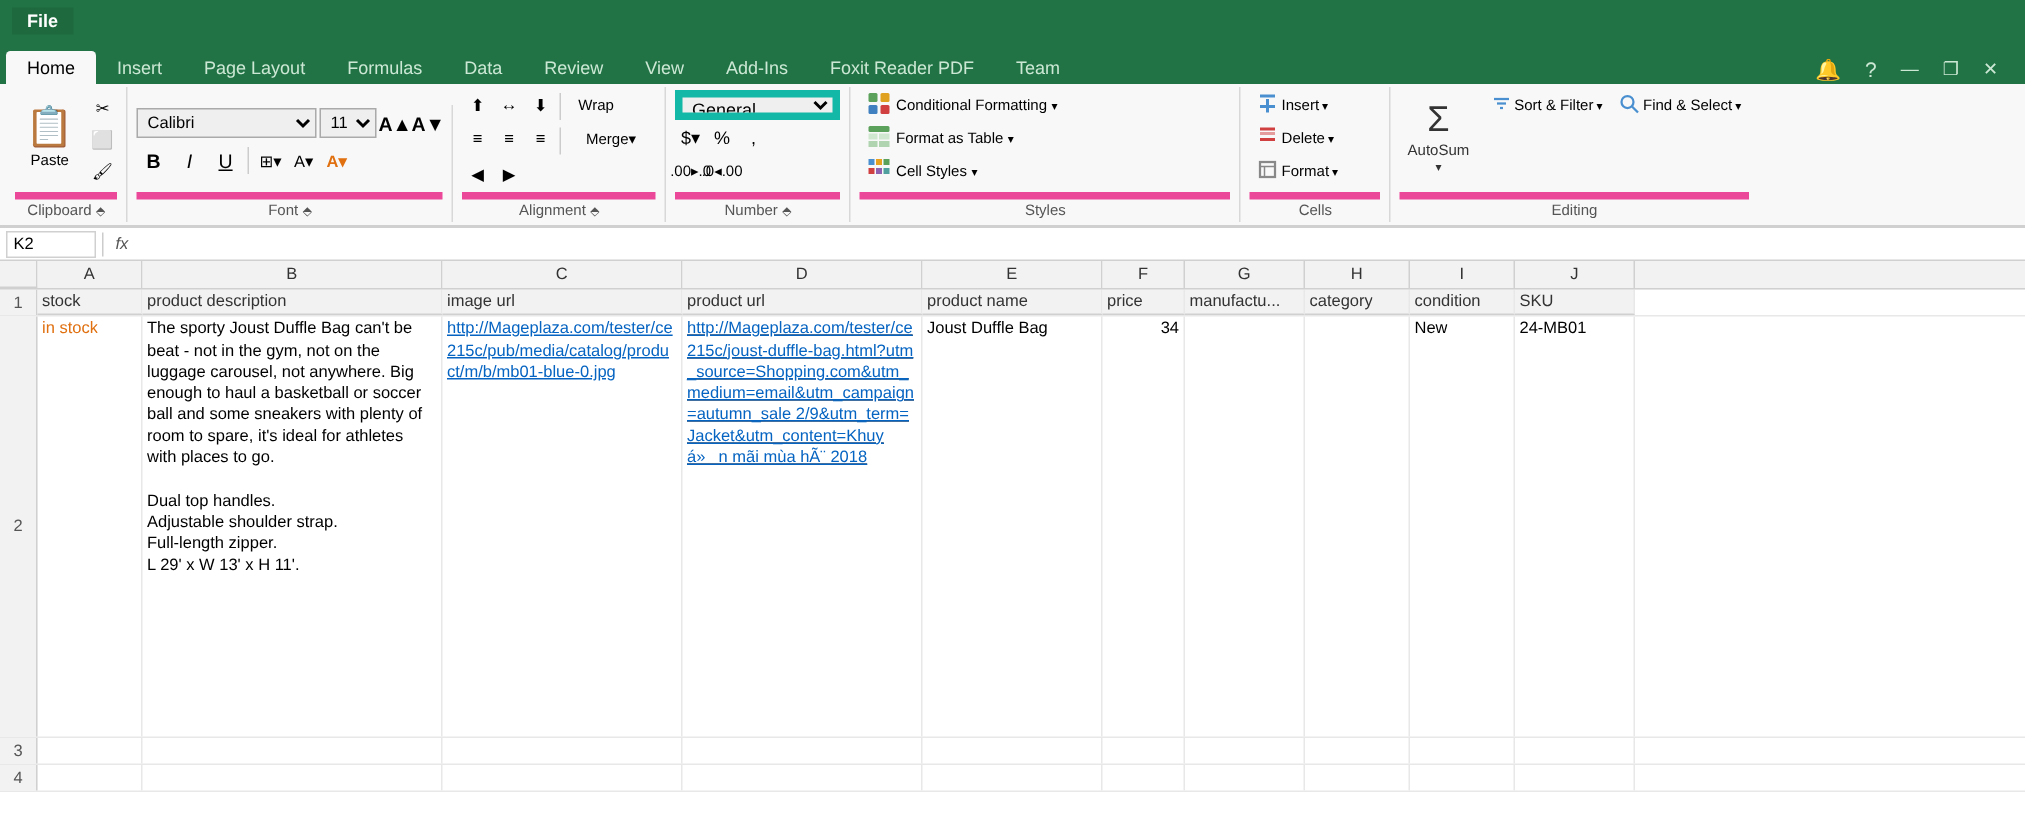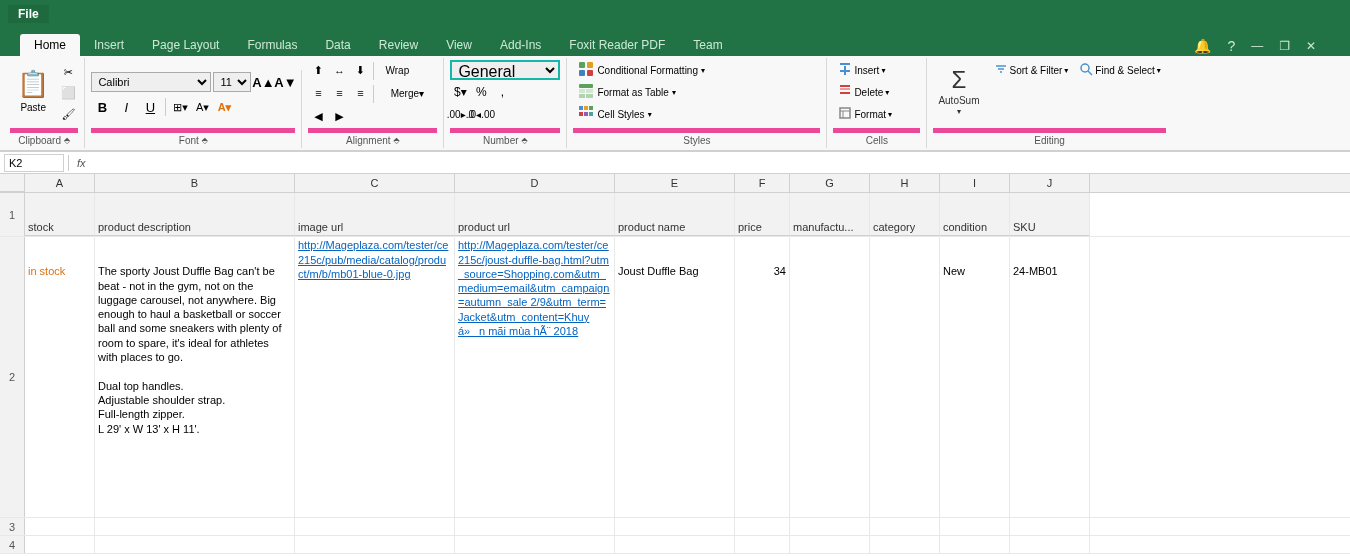--- a/index.html
+++ b/index.html
@@ -25,21 +25,21 @@
       cursor: pointer;
       background: #1e6a3e;
     }
 
     
     .ribbon-tabs {
       display: flex;
       background: #217346;
       height: 28px;
       align-items: flex-end;
-      padding: 0 20px;
+      padding: 0 4px;
     }
     .ribbon-tab {
       padding: 4px 14px;
       font-size: 12px;
       cursor: pointer;
       color: #cce8d4;
       border-radius: 3px 3px 0 0;
       background: transparent;
       border: none;
     }
@@ -166,23 +166,23 @@
     .italic-btn { font-style: italic; }
     .underline-btn { text-decoration: underline; }
     .align-row {
       display: flex;
       gap: 1px;
     }
 
     
     .num-select {
       width: 110px;
-      font-size: 16px;
+      font-size: 12px;
       height: 20px;
-      border: 2px solid #14b8a6;
+      border: 5px solid #14b8a6;
       padding: 0 2px;
     }
     .styles-btn {
       display: flex;
       align-items: center;
       gap: 3px;
       padding: 1px 4px;
       cursor: pointer;
       border: 1px solid transparent;
       border-radius: 2px;
@@ -310,21 +310,20 @@
       vertical-align: top;
       display: flex;
       align-items: flex-start;
       position: relative;
     }
     .cell-text {
       overflow: hidden;
       white-space: pre-wrap;
       word-break: break-word;
       line-height: 1.3;
-      margin-top: 26px;
     }
     .cell-link {
       color: #0563c1;
       text-decoration: underline;
       cursor: pointer;
       word-break: break-all;
       font-size: 11px;
       line-height: 1.3;
     }
     .cell-orange { color: #e07010; font-size: 11px; }

